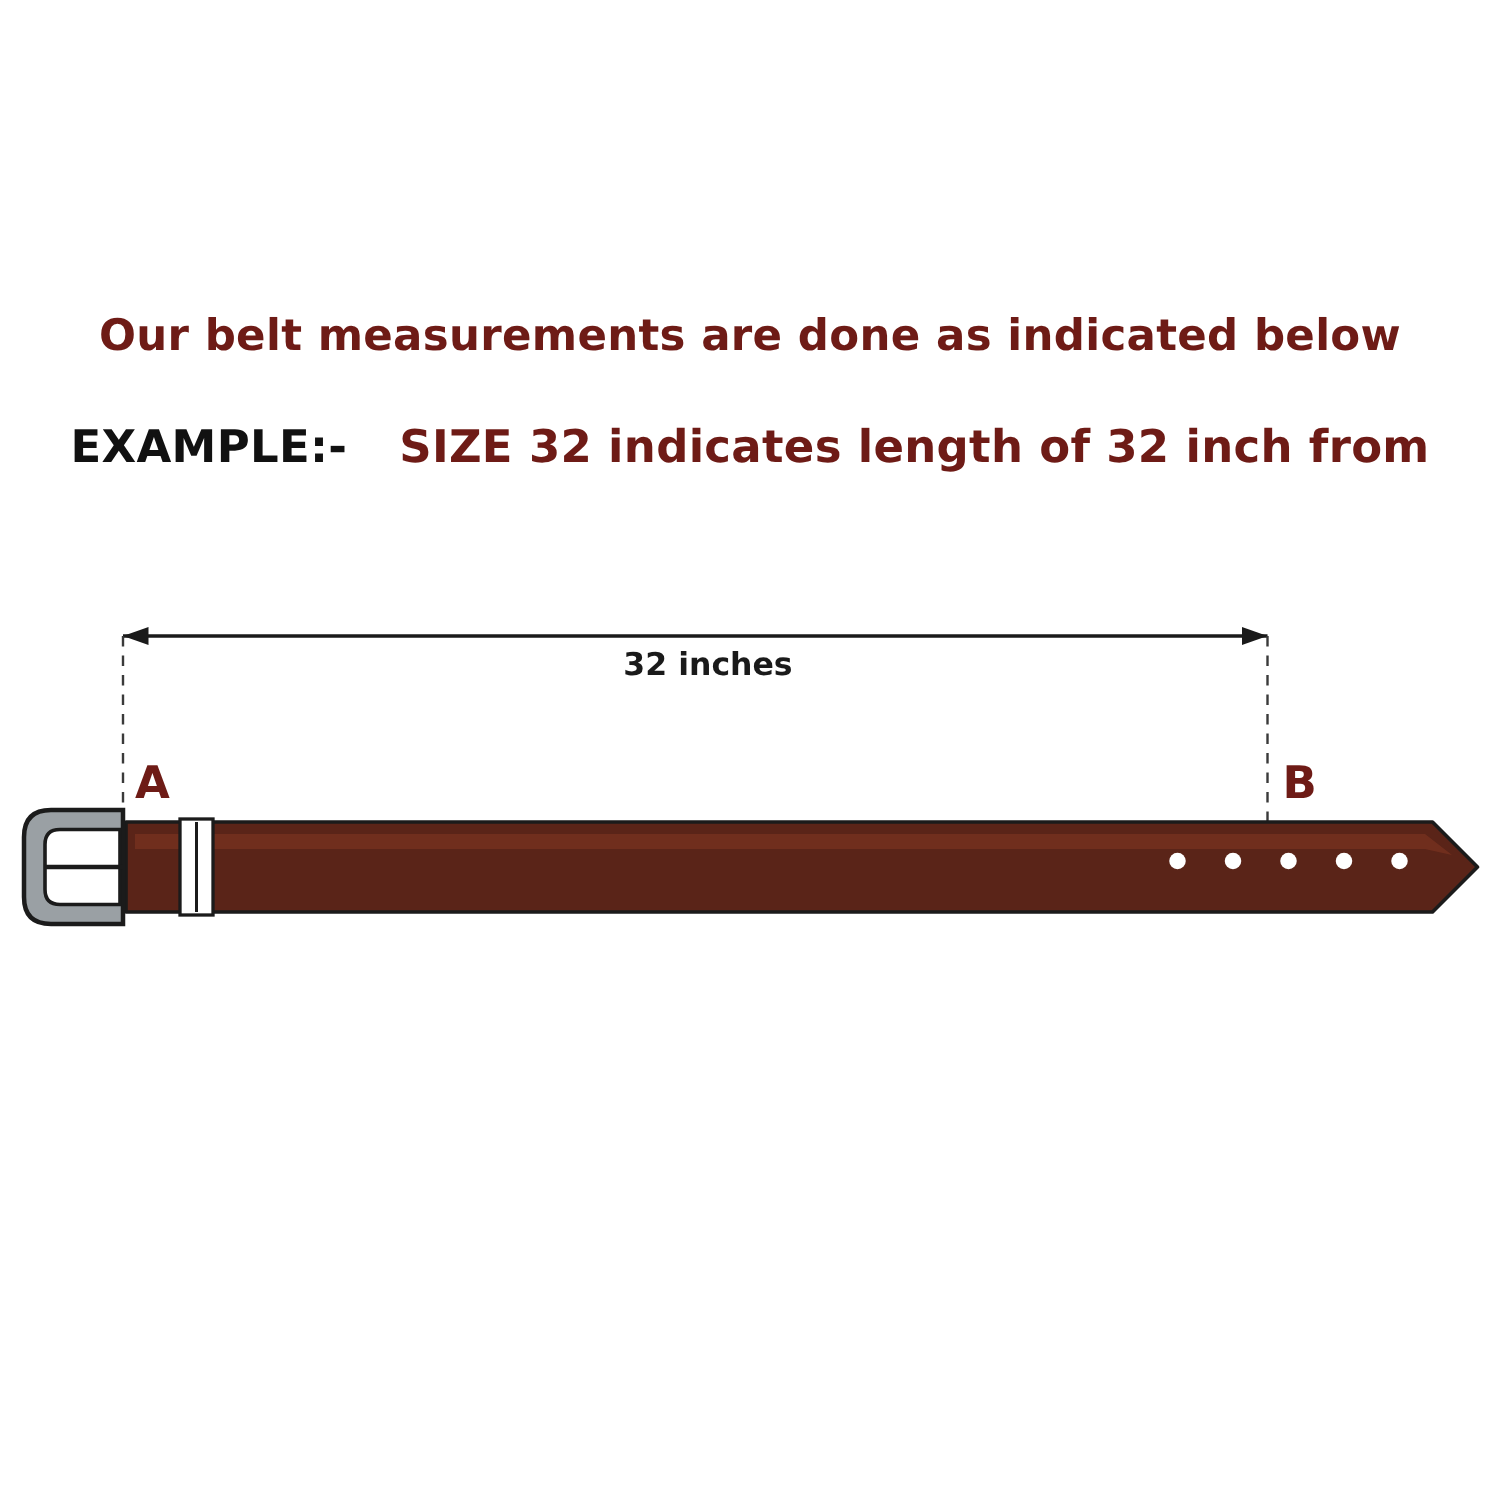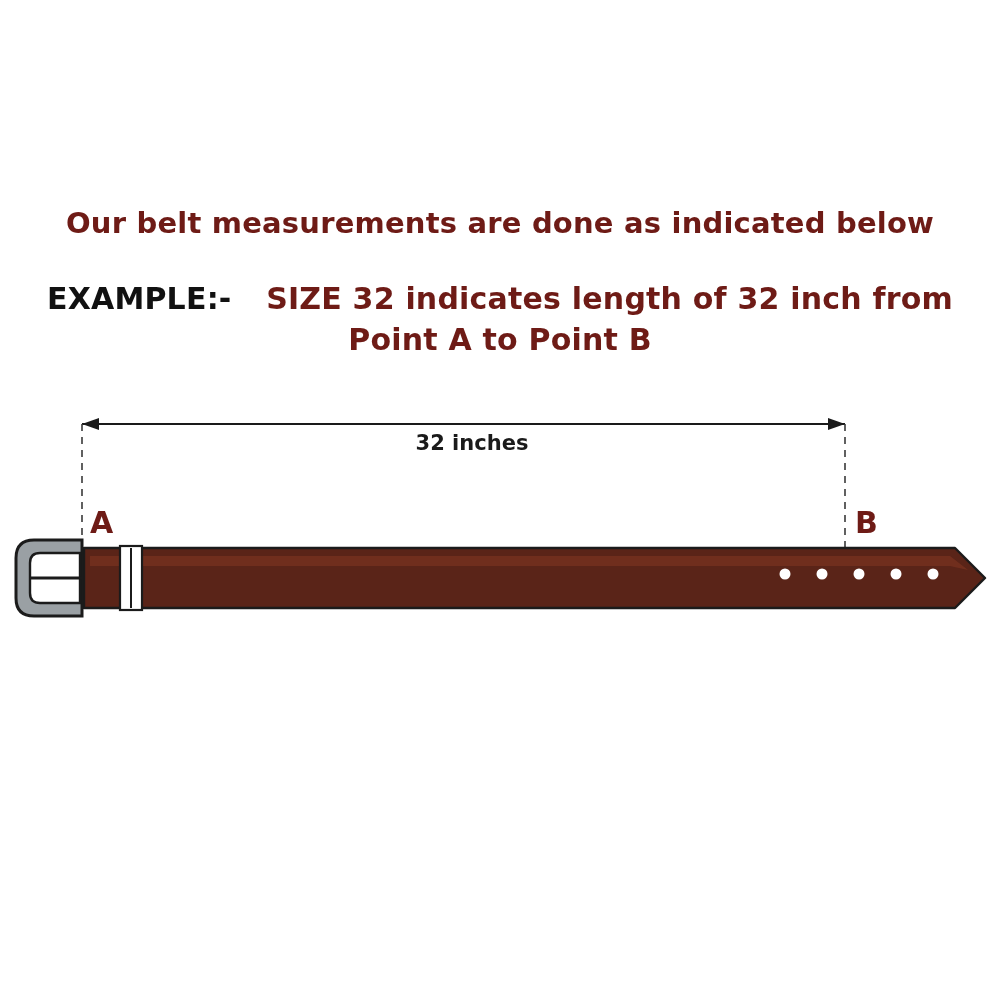--- a/index.html
+++ b/index.html
@@ -81,21 +81,20 @@
 </style>
 </head>
 <body>
 
 <div id="stage">
 
   <div class="headline" id="title-line">Our belt measurements are done as indicated below</div>
 
   <div class="headline" id="example-line1"><span>EXAMPLE:- </span><span class="em">SIZE 32 indicates length of 32 inch from</span></div>
 
-  <div class="headline" id="example-line2">Point A to Point B</div>
 
   <svg id="diagram-svg" viewBox="0 0 1000 1000">
 
     <g>
       <line x1="82" y1="424" x2="845" y2="424" stroke="#1a1a1a" stroke-width="2.2"></line>
       <polygon points="82,424 99,418 99,430" fill="#1a1a1a"></polygon>
       <polygon points="845,424 828,418 828,430" fill="#1a1a1a"></polygon>
     </g>
 
     <g>

